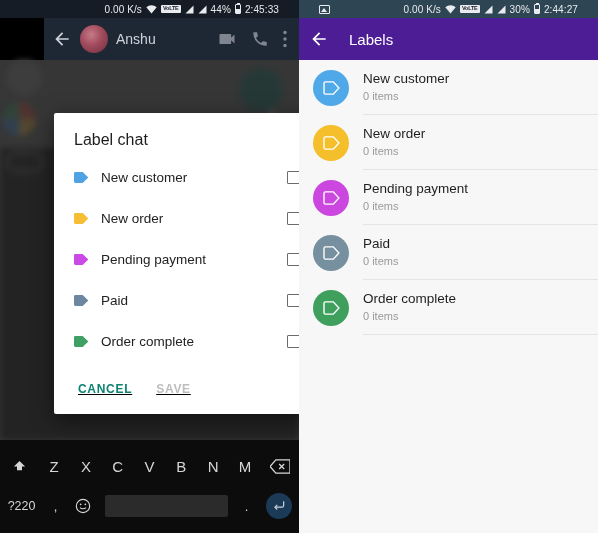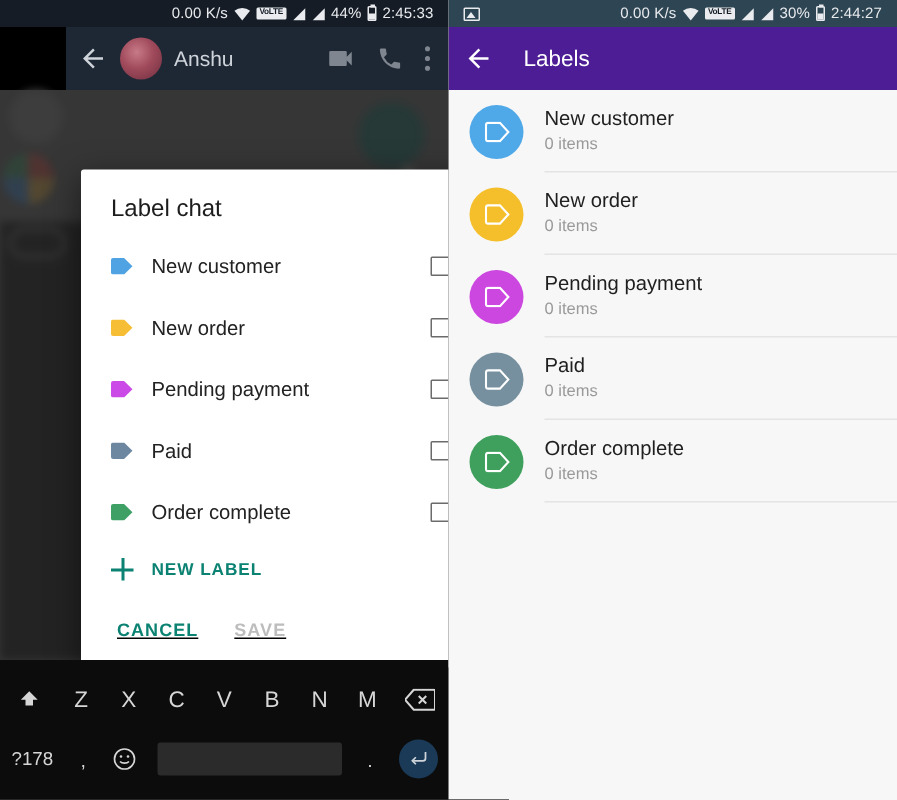--- a/index.html
+++ b/index.html
@@ -8,21 +8,21 @@
     font-family:"Liberation Sans", sans-serif;
     background:#000; overflow:hidden;
   }
   .screen { position:relative; width:598px; height:533px; display:flex; }
 
   
   .panel-left { position:relative; width:299px; height:533px; background:#000; overflow:hidden; }
 
   .statusbar {
     height:18px; background:#151c26; display:flex; align-items:center;
-    padding:0 10px; color:#e8eaed; font-size:10px; letter-spacing:.1px;justify-content:flex-end;
+    padding:0 20px; color:#e8eaed; font-size:10px; letter-spacing:.1px;justify-content:flex-end;
   }
   .sb-left { display:flex; align-items:center; gap:4px; flex:1; }
   .sb-right { display:flex; align-items:center; gap:4px; }
   .sb-text { font-size:10px; color:#e9ebee; white-space:nowrap; }
   .ico-wifi { width:11px; height:9px; position:relative; }
   .ico-wifi svg { display:block; }
   .volte {
     background:#e9ebee; color:#151c26; font-size:5.5px; font-weight:bold;
     padding:1px 2px; border-radius:1px; letter-spacing:-.2px; line-height:1;
   }
@@ -276,24 +276,20 @@
       <div class="dlg-row">
         <span class="tag">
           <svg width="15" height="11" viewBox="0 0 15 11">
               <path d="M0 1.4A1.4 1.4 0 0 1 1.4 0h7.3l5.6 5.5-5.6 5.5H1.4A1.4 1.4 0 0 1 0 9.6z" fill="#3FA066"></path>
             </svg>
         </span>
         <span class="dlg-label">Order complete</span>
         <span class="cbox"></span>
       </div>
 
-      <div class="newlabel-row">
-        <span class="plus"></span>
-        <span class="newlabel-text">NEW LABEL</span>
-      </div>
 
       <div class="dlg-actions">
         <span class="btn-text btn-cancel">CANCEL</span>
         <span class="btn-text btn-save">SAVE</span>
       </div>
     </div>
 
     <div class="keyboard">
       <div class="kb-row">
         <span class="kb-key k-shift">
@@ -309,21 +305,21 @@
         <span class="kb-key">N</span>
         <span class="kb-key">M</span>
         <span class="kb-key k-back">
           <svg width="20" height="15" viewBox="0 0 24 18">
               <path d="M7 1 0 9l7 8h16a1 1 0 0 0 1-1V2a1 1 0 0 0-1-1z" fill="none" stroke="#d6d6d6" stroke-width="1.6"></path>
               <path d="M11 6l6 6M17 6l-6 6" stroke="#d6d6d6" stroke-width="1.6"></path>
             </svg>
         </span>
       </div>
       <div class="kb-row kb-row2">
-        <span class="kb-key k-123">?178</span>
+        <span class="kb-key k-123">?220</span>
         <span class="kb-key k-comma">,</span>
         <span class="kb-key k-emoji">
           <svg width="16" height="16" viewBox="0 0 24 24">
               <circle cx="12" cy="12" r="10" fill="none" stroke="#d6d6d6" stroke-width="1.7"></circle>
               <circle cx="8.5" cy="9.5" r="1.3" fill="#d6d6d6"></circle>
               <circle cx="15.5" cy="9.5" r="1.3" fill="#d6d6d6"></circle>
               <path d="M7.5 14.5a5.5 4 0 0 0 9 0" fill="none" stroke="#d6d6d6" stroke-width="1.7"></path>
             </svg>
         </span>
         <span class="kb-key k-space">

